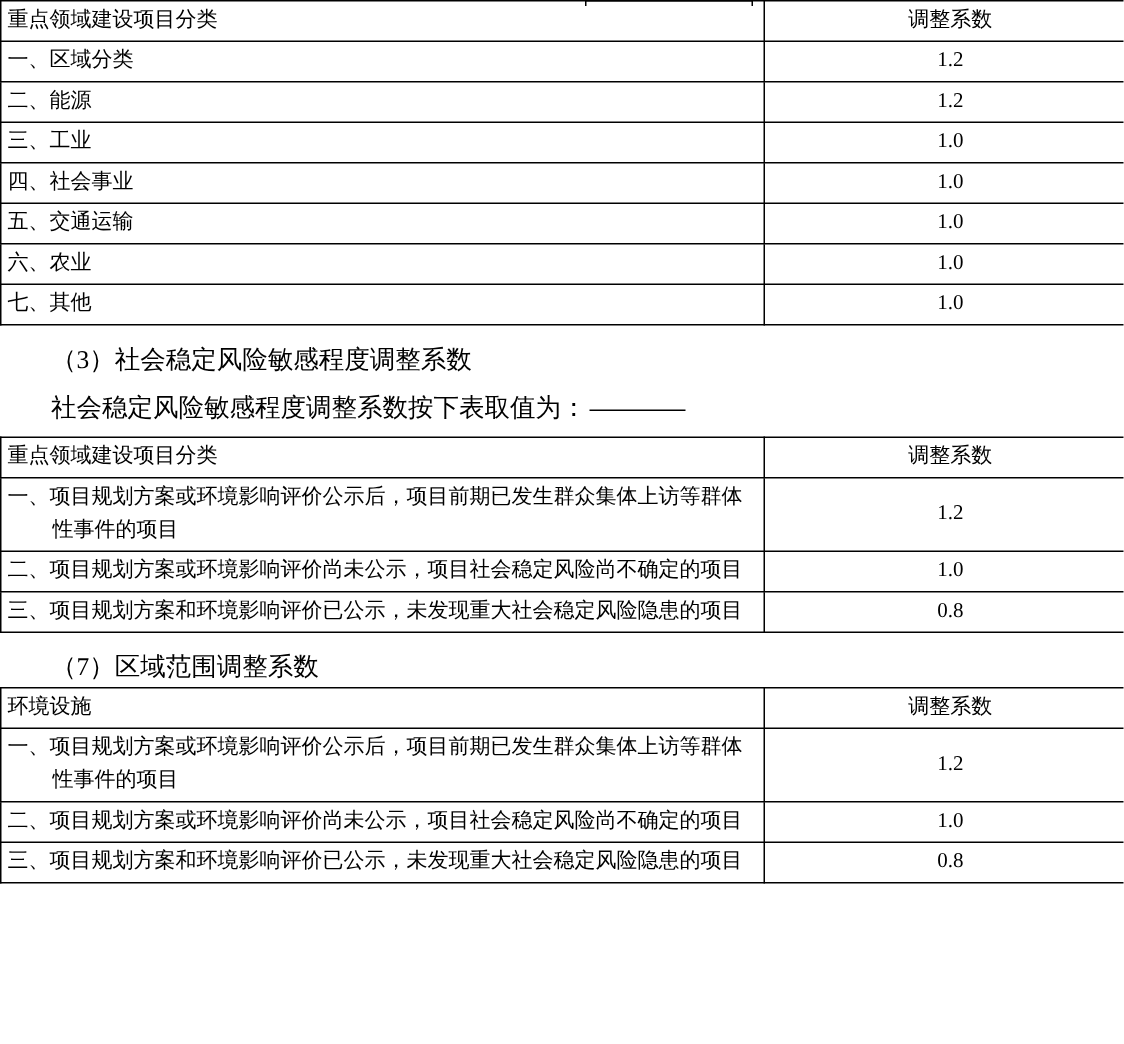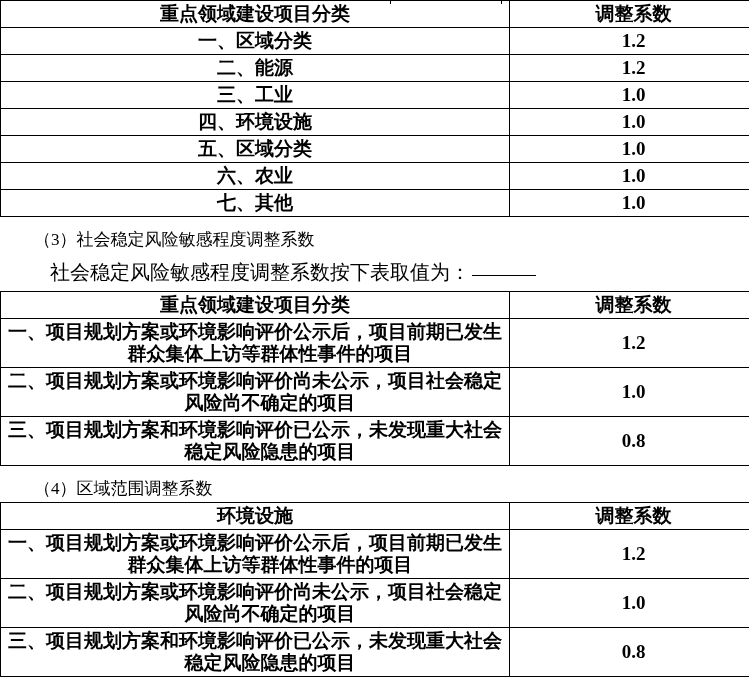--- a/index.html
+++ b/index.html
@@ -32,26 +32,25 @@
     border-right: 1px solid #000;
   }
   table.doc-table {
     border-collapse: collapse;
     width: 741px;
     margin: 0 auto;
     table-layout: fixed;
   }
   table.doc-table td, table.doc-table th {
     border: 1px solid #000000;
-    font-weight: bold;
-    font-size: 19px;
+    font-weight: normal;
+    font-size: 14px;
     line-height: 22px;
     padding: 2px 4px;
     vertical-align: middle;
-    text-align: center;
   }
   .tbl1 { margin-top: 4px; }
   .hdr-cell {
     text-align: center;
   }
   .col-label {
     width: 500px;
     text-align: left;
     padding-left: 6px;
   }
@@ -62,23 +61,23 @@
   .row-h {
     height: 25px;
   }
   .para {
     font-size: 17px;
     line-height: 26px;
     margin: 10px 12px 0 0;
     padding-left: 34px;
   }
   .para2 {
-    font-size: 20px;
+    font-size: 17px;
     line-height: 26px;
-    margin: 6px 0 6px 16px;
+    margin: 6px 0 6px 0;
     padding-left: 34px;
   }
   .blank-line {
     display: inline-block;
     width: 64px;
     border-bottom: 1px solid #000;
     vertical-align: 3px;
     margin-left: 2px;
   }
   .item-cell {
@@ -114,25 +113,25 @@
     </tr>
     <tr class="row-h">
       <td class="col-label">二、能源</td>
       <td class="col-value">1.2</td>
     </tr>
     <tr class="row-h">
       <td class="col-label">三、工业</td>
       <td class="col-value">1.0</td>
     </tr>
     <tr class="row-h">
-      <td class="col-label">四、环境设施</td>
-      <td class="col-value">1.0</td>
-    </tr>
-    <tr class="row-h">
-      <td class="col-label">五、区域分类</td>
+      <td class="col-label">四、社会事业</td>
+      <td class="col-value">1.0</td>
+    </tr>
+    <tr class="row-h">
+      <td class="col-label">五、交通运输</td>
       <td class="col-value">1.0</td>
     </tr>
     <tr class="row-h">
       <td class="col-label">六、农业</td>
       <td class="col-value">1.0</td>
     </tr>
     <tr class="row-h">
       <td class="col-label">七、其他</td>
       <td class="col-value">1.0</td>
     </tr>
@@ -162,21 +161,21 @@
     </tr>
     <tr>
       <td class="item-cell">
         <span class="item-text"><span>三、</span><span>项目规划方案和环境影响评价已公示，未发现重大社会稳定风险隐患的项目</span></span>
       </td>
       <td class="value-cell">0.8</td>
     </tr>
   </tbody>
     </table>
 
-  <p class="para">（4）区域范围调整系数</p>
+  <p class="para">（7）区域范围调整系数</p>
 
   <table class="doc-table">
     <tbody>
         <tr class="row-h">
       <th class="col-label hdr-cell">环境设施</th>
       <th class="col-value hdr-cell">调整系数</th>
     </tr>
     <tr>
       <td class="item-cell">
         <span class="item-text"><span>一、</span><span>项目规划方案或环境影响评价公示后，项目前期已发生群众集体上访等群体性事件的项目</span></span>

